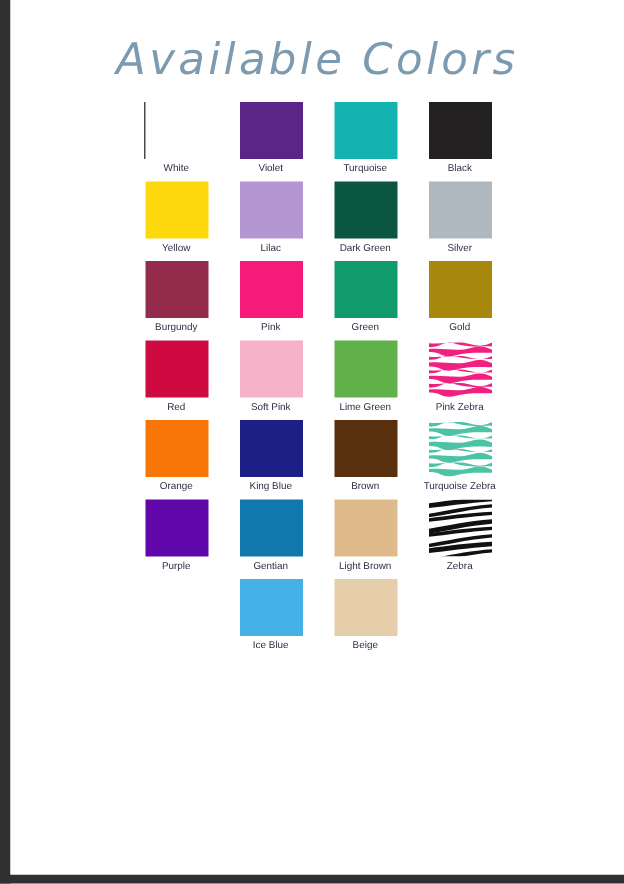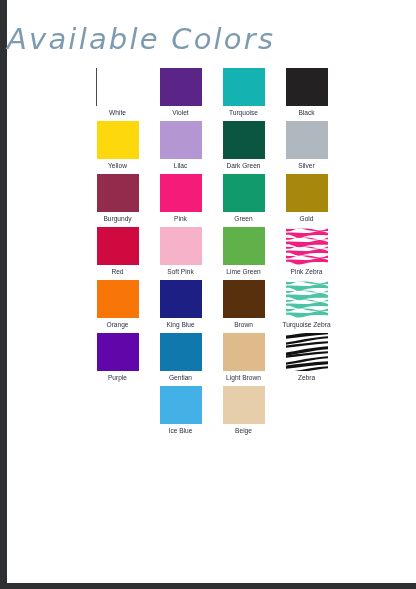--- a/index.html
+++ b/index.html
@@ -40,21 +40,21 @@
     width: 409px;
     height: 583px;
     background: #ffffff;
   }
 
   #page-title {
     position: absolute;
     left: 0;
     top: 22px;
     width: 409px;
-    text-align: left;
+    text-align: center;
     font-family: "DejaVu Sans", sans-serif;
     font-size: 29px;
     font-weight: 400;
     font-style: italic;
     letter-spacing: 2.2px;
     color: #7d9bb0;
     white-space: nowrap;
   }
 
   #swatch-grid {

